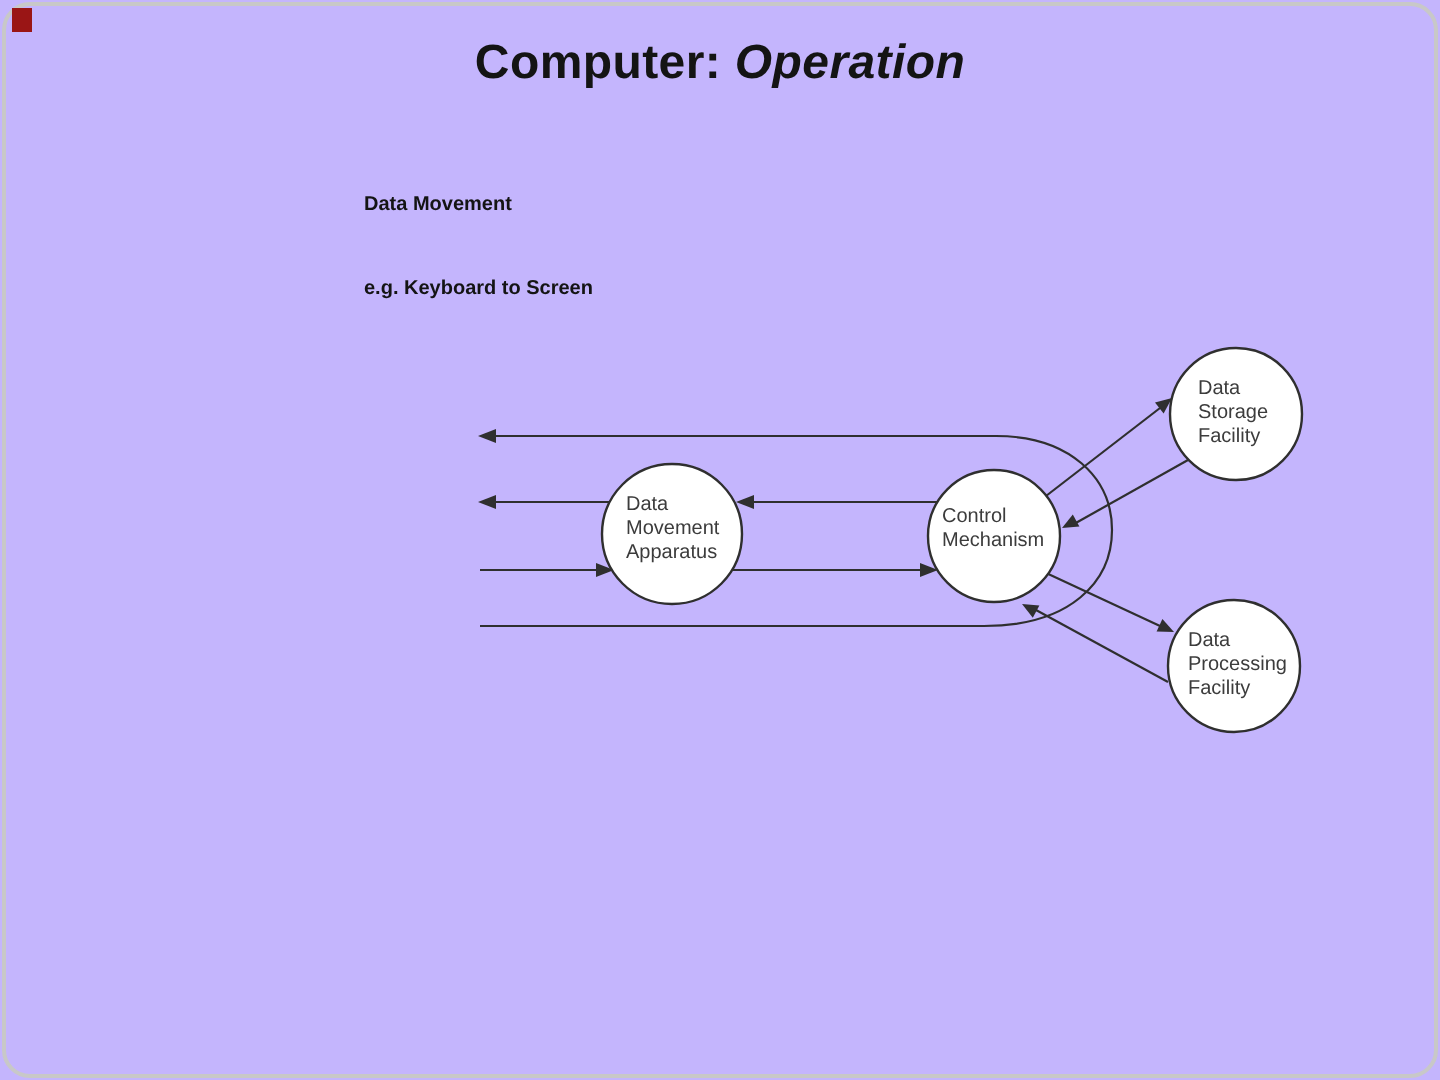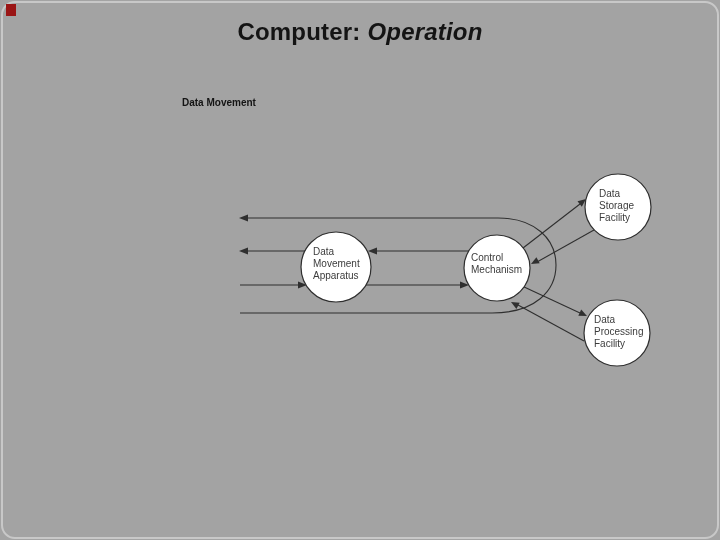--- a/index.html
+++ b/index.html
@@ -1,16 +1,16 @@
 <!DOCTYPE html>
 <html><head>
 <meta charset="utf-8">
 <style>
   html,body{margin:0;padding:0;background:#ffffff;}
-  .slide{position:relative;width:720px;height:540px;background:#a3a3a3;overflow:hidden;
+  .slide{position:relative;width:720px;height:540px;background:#c4b5fd;overflow:hidden;
          font-family:"Liberation Sans",sans-serif;}
   .frame{position:absolute;left:1px;top:1px;right:1px;bottom:1px;
          border:2px solid #c8c8c8;border-radius:14px;pointer-events:none;}
   .accent-svg{position:absolute;left:5px;top:3px;}
   .title{position:absolute;left:0;top:18px;width:100%;text-align:center;
          font-size:24px;font-weight:bold;color:#141414;letter-spacing:0.2px;}
   .title .emph{font-style:italic;}
   .body-line{position:absolute;left:182px;font-size:10px;font-weight:bold;color:#141414;}
   .body-line.l1{top:97px;}
   .body-line.l2{top:139px;}
@@ -29,20 +29,21 @@
   <svg class="accent-svg" width="16" height="18">
     <rect x="1" y="1" width="10" height="12" fill="#9a1515"></rect>
   </svg>
 
   <div class="title">
     <span>Computer: </span>
     <span class="emph">Operation</span>
   </div>
 
   <div class="body-line l1">Data Movement</div>
+  <div class="body-line l2">e.g. Keyboard to Screen</div>
 
   <svg class="diagram" width="720" height="540" viewBox="0 0 720 540">
 
     <path class="conn" d="M 247 218 L 498 218 C 535 218 556 239 556 265 C 556 291 535 313 492 313 L 240 313"></path>
     <polygon class="arrow" points="239,218 248,214.5 248,221.5"></polygon>
 
     <path class="conn" d="M 248 251 L 305 251"></path>
     <polygon class="arrow" points="239,251 248,247.5 248,254.5"></polygon>
     <path class="conn" d="M 240 285 L 299 285"></path>
     <polygon class="arrow" points="307,285 298,281.5 298,288.5"></polygon>

